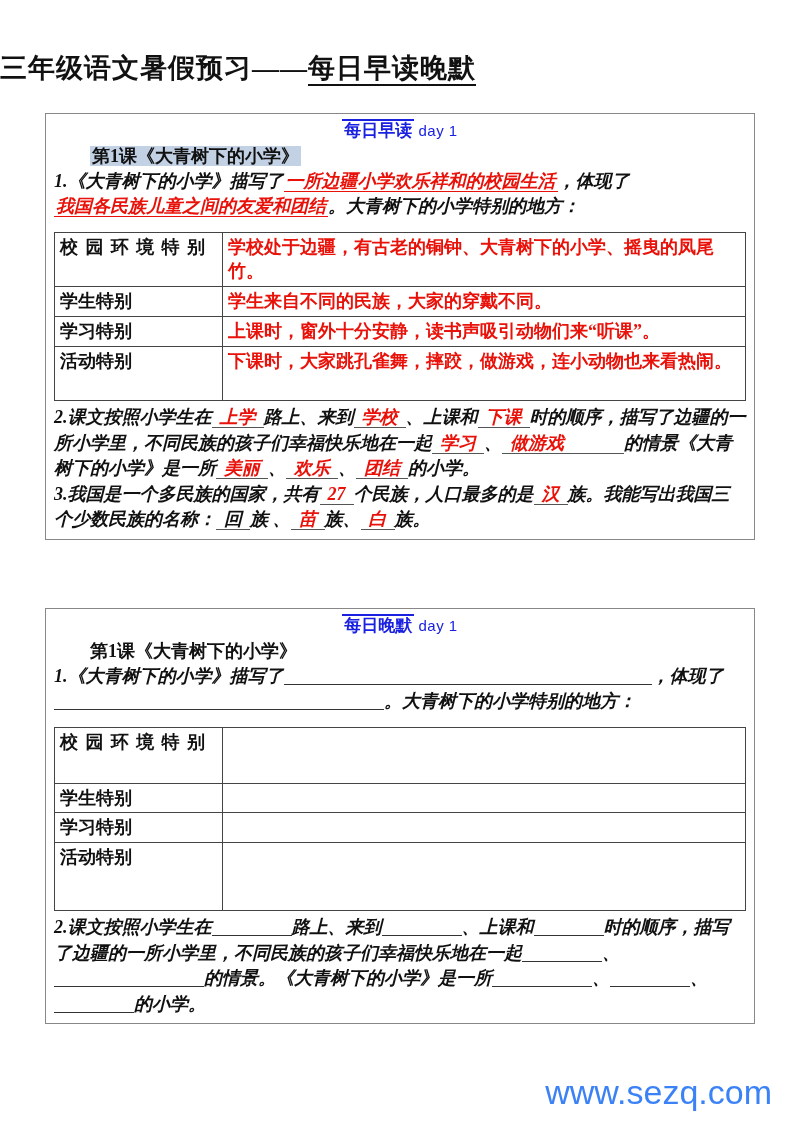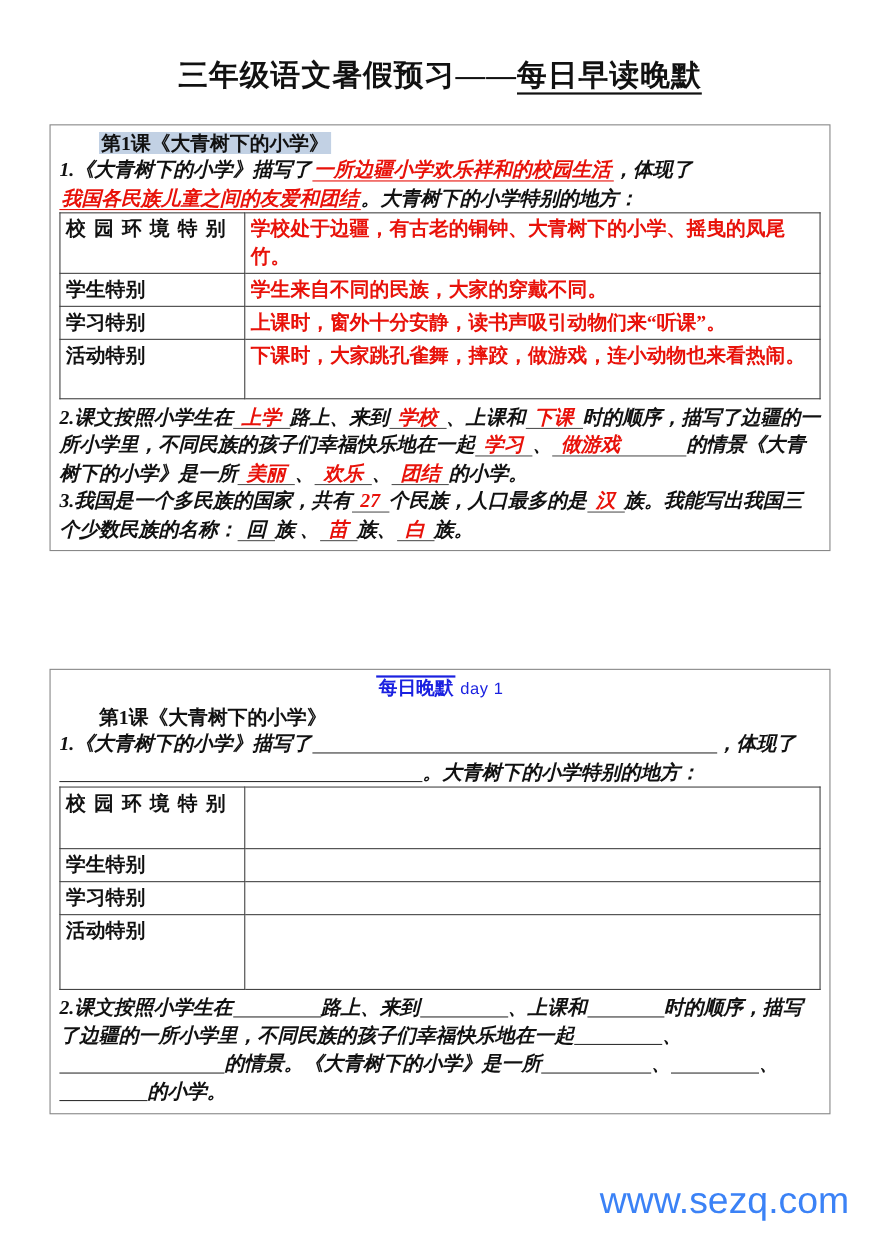--- a/index.html
+++ b/index.html
@@ -11,21 +11,21 @@
     width: 800px;
     height: 1132px;
     position: relative;
     font-family: "Liberation Serif", "DejaVu Serif", serif;
     color: #111;
     overflow: hidden;
   }
 
   
   .page-title {
-    text-align: center;
+    text-align: left;
     font-size: 27px;
     font-weight: bold;
     letter-spacing: 1px;
     padding-top: 50px;
     padding-bottom: 10px;
     white-space: nowrap;
   }
   .page-title .plain { color: #111; }
   .page-title .ul {
     border-bottom: 2px solid #111;
@@ -118,21 +118,21 @@
   .b70 { width: 70px; }
   .b80 { width: 80px; }
   .b100 { width: 100px; }
   .b150 { width: 150px; }
   .b330 { width: 330px; }
   .b368 { width: 368px; }
 
   
   table.feat {
     border-collapse: collapse;
-    margin: 0 8px 4px 8px;
+    margin: 12px 8px 4px 8px;
     width: calc(100% - 16px);
     table-layout: fixed;
   }
   table.feat td {
     border: 1.2px solid #444;
     vertical-align: top;
     padding: 2px 5px;
     font-size: 18px;
     font-weight: bold;
     line-height: 1.38;
@@ -167,20 +167,24 @@
 </style>
 </head>
 <body>
 
 <div class="page-title">
   <span class="plain">三年级语文暑假预习——</span><span class="ul">每日早读晚默</span>
 </div>
 
 <div class="section-box" id="box-morning">
 
+  <div class="section-head">
+    <span class="head-cn">每日早读</span>
+    <span class="head-en">day 1</span>
+  </div>
 
   <div class="lesson-title"><span class="hl">第1课《大青树下的小学》</span></div>
 
   <div class="qline"><span>1.《大青树下的小学》描写了</span><span class="ans">一所边疆小学欢乐祥和的校园生活</span><span>，体现了</span><span class="ans">我国各民族儿童之间的友爱和团结</span><span>。大青树下的小学特别的地方：</span></div>
 
   <table class="feat">
     <tbody>
         <tr class="r-tall">
       <td class="lbl">
             <span class="just">校园环境特别</span>

